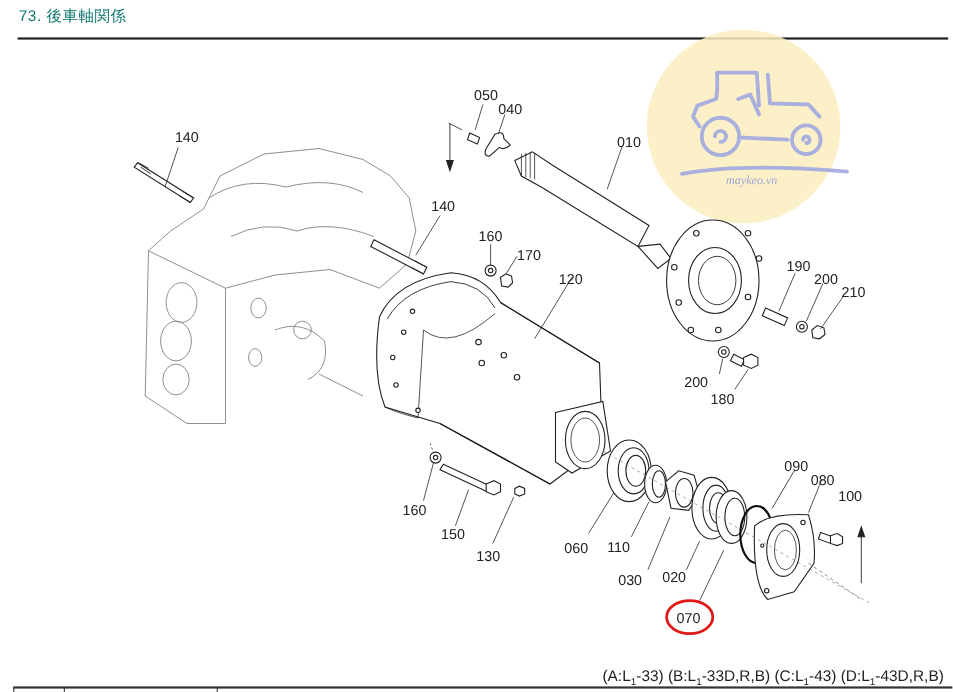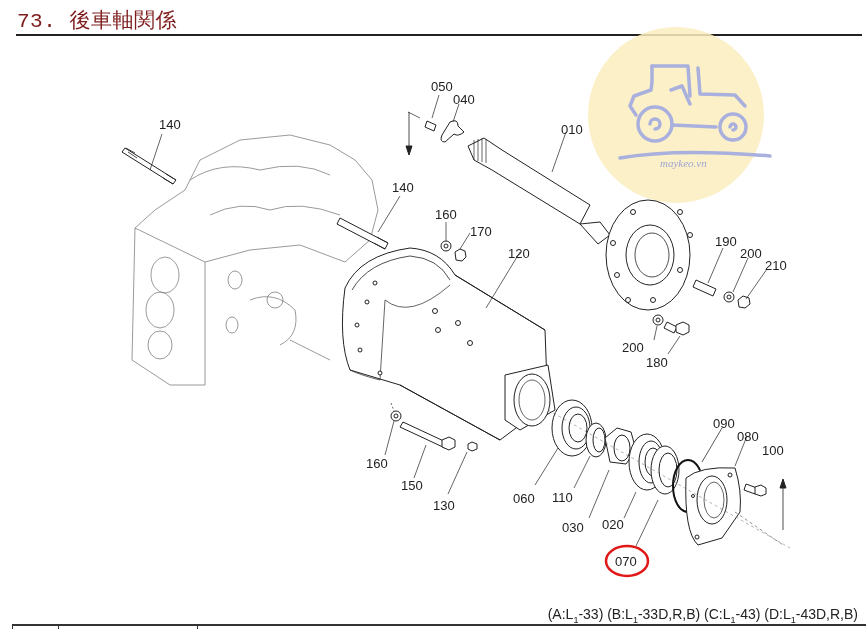--- a/index.html
+++ b/index.html
@@ -1,17 +1,17 @@
 <!DOCTYPE html>
 <html><head>
 <meta charset="utf-8">
 <style>
   html, body { margin:0; padding:0; background:#ffffff; }
   body { width:866px; height:629px; position:relative; overflow:hidden; font-family:"Liberation Sans", "DejaVu Sans", sans-serif; color:#111; }
-  .title { position:absolute; left:17px; top:6px; font-size:21px; letter-spacing:0.5px; color:#7f1d1d;font-family:Liberation Mono, monospace; }
+  .title { position:absolute; left:17px; top:6px; font-size:14px; letter-spacing:0.5px; color:#0f766e; }
   .title-rule { position:absolute; left:16px; top:34px; width:846px; height:2px; background:#222; }
   .footer-note { position:absolute; right:8px; top:606px; font-size:14px; color:#222; white-space:nowrap;margin-left:38px; }
   .footer-note sub { font-size:9px; }
   .bottom-rule { position:absolute; left:12px; top:624px; width:854px; height:2px; background:#333; }
   .bottom-tick { position:absolute; top:625px; width:1px; height:4px; background:#333; }
   svg.diagram { position:absolute; left:0; top:0; }
   .lbl { font-family:"Liberation Sans", "DejaVu Sans", sans-serif; font-size:13px; fill:#222; }
   .wm-text { font-family:"Liberation Serif", "DejaVu Serif", serif; font-style:italic; font-size:11px; fill:#9fa6d6; }
 </style>
 </head>

